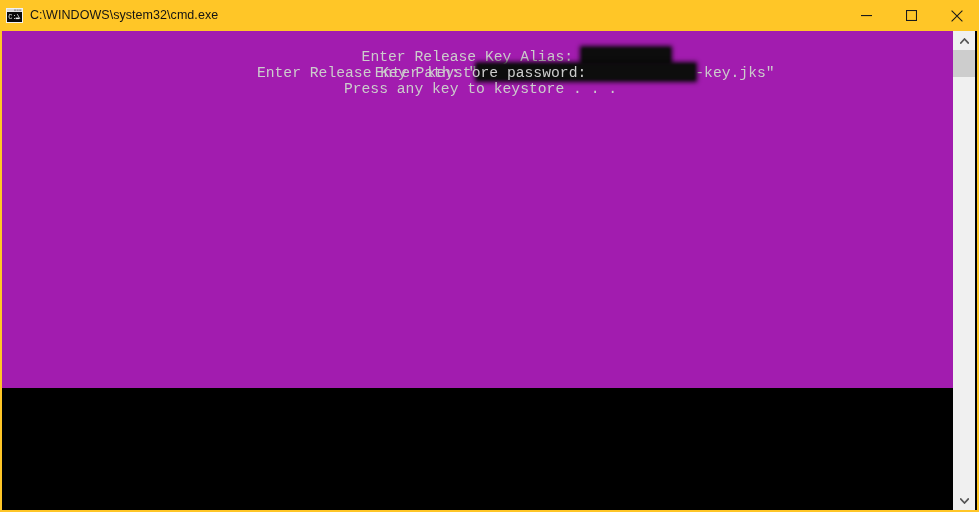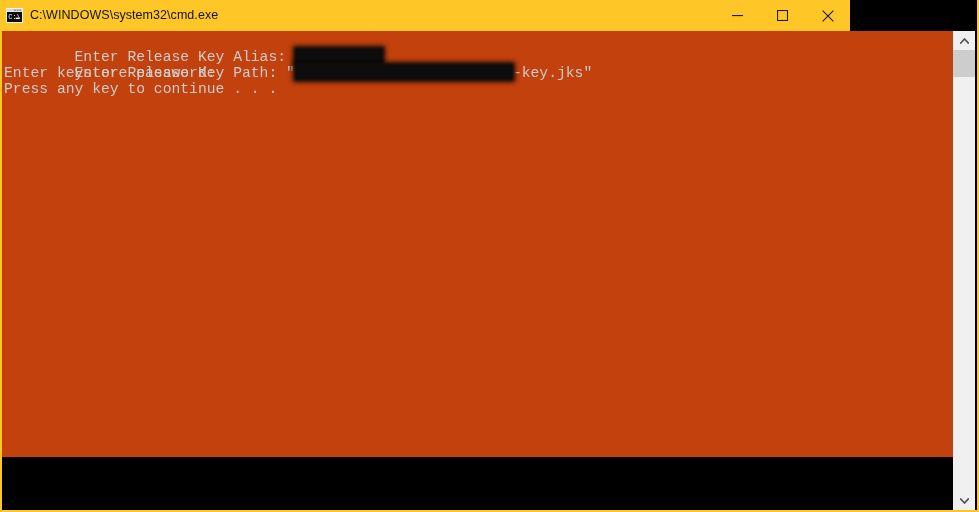--- a/index.html
+++ b/index.html
@@ -25,21 +25,21 @@
     border-right: 2px solid #ffc627;
     border-bottom: 2px solid #ffc627;
     overflow: hidden;
   }
 
   
   .titlebar {
     position: absolute;
     top: 0;
     left: -2px;
-    width: 850px;
+    width: 979px;
     height: 31px;
     background: #ffc627;
     display: flex;
     align-items: center;
     box-sizing: border-box;
   }
 
   .title-icon {
     width: 17px;
     height: 15px;
@@ -76,23 +76,24 @@
     cursor: default;
   }
   .cap-btn svg { display: block; }
 
   
   .console {
     position: absolute;
     top: 31px;
     left: 0;
     width: 955px;
-    height: 426px;
-    background: #c2410c;
-    overflow: hidden;
+    height: 357px;
+    background: #a21caf;
+    overflow: hidden;
+    text-align: center;
   }
 
   .console-inner {
     padding: 2px 0 0 2px;
   }
 
   .line {
     font-family: "Liberation Mono", "DejaVu Sans Mono", monospace;
     font-size: 14.7px;
     line-height: 16px;
@@ -229,21 +230,21 @@
       </div>
 
       <div class="line">
         <span class="seg">Enter Release Key Path: "</span><span class="redact r-path"></span><span class="seg">-key.jks"</span>
       </div>
 
       <div class="line">Enter keystore password:</div>
 
 
 
-      <div class="line">Press any key to continue . . .</div>
+      <div class="line">Press any key to keystore . . .</div>
 
     </div>
   </div>
 
   <div class="scrollbar">
     <div class="sb-btn">
       <svg width="9" height="6" viewBox="0 0 9 6">
         <path d="M0.8 5 L4.5 1 L8.2 5" fill="none" stroke="#555555" stroke-width="1.7" stroke-linecap="square"></path>
       </svg>
     </div>

